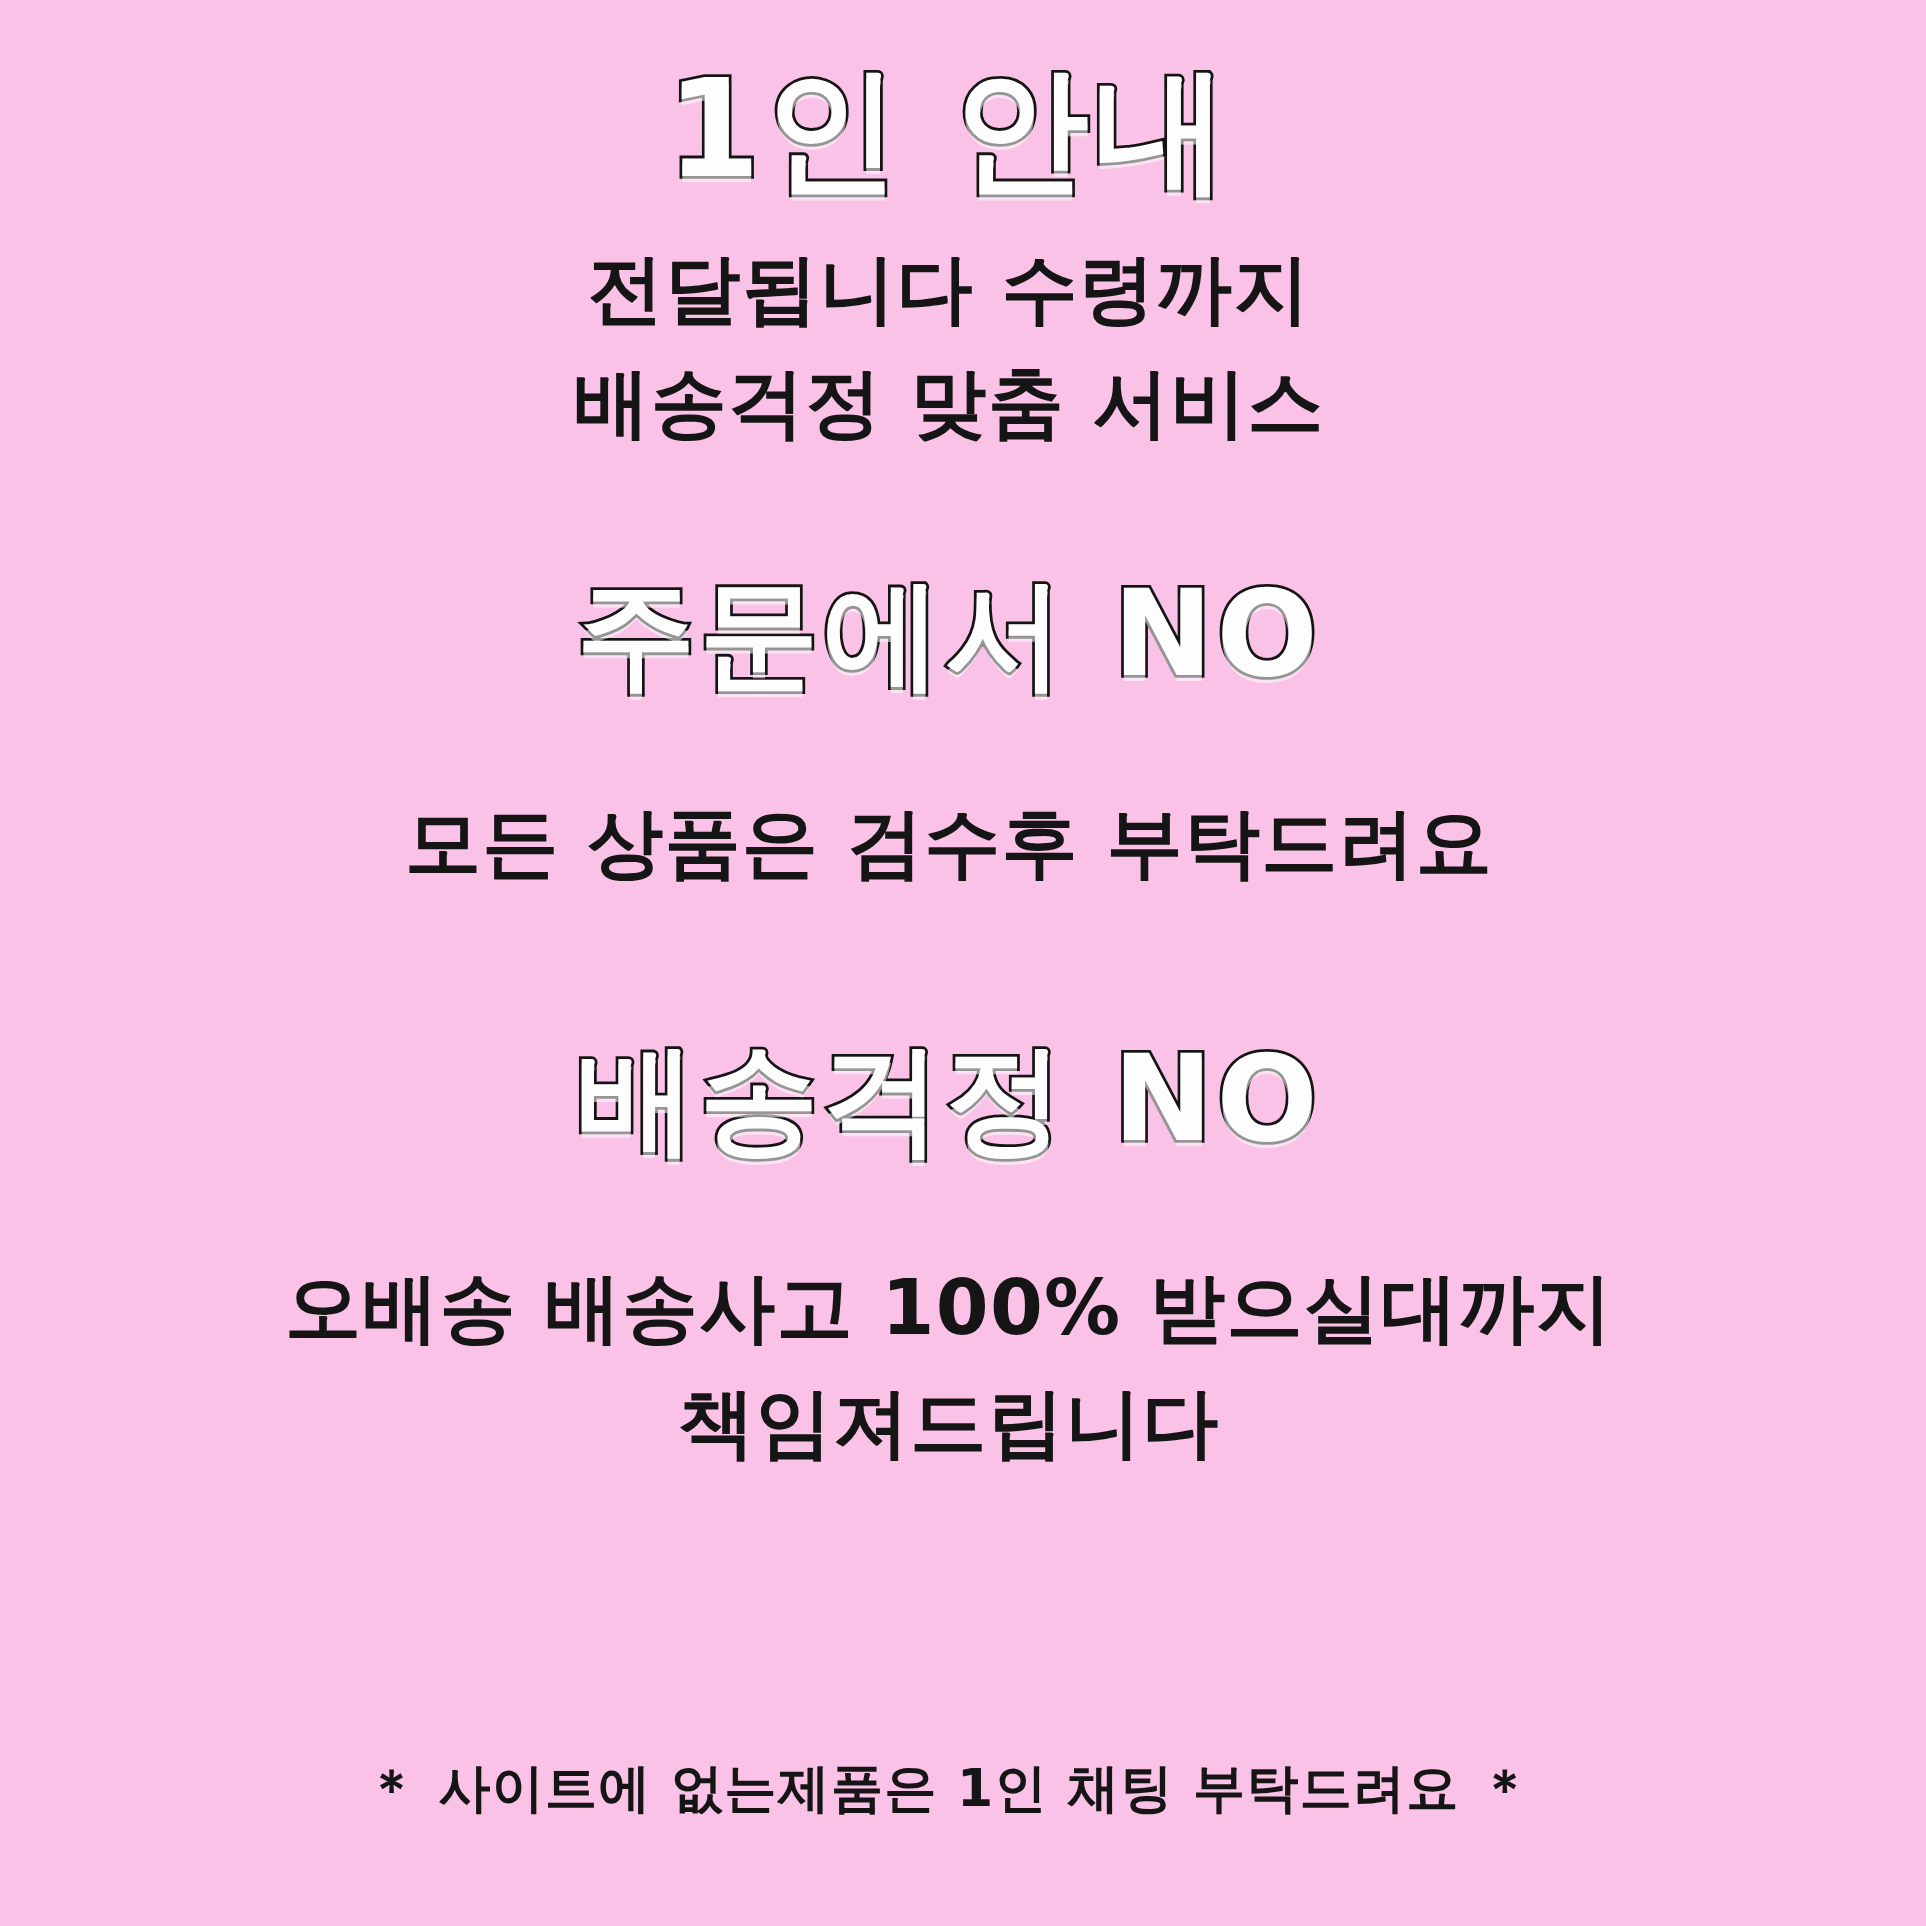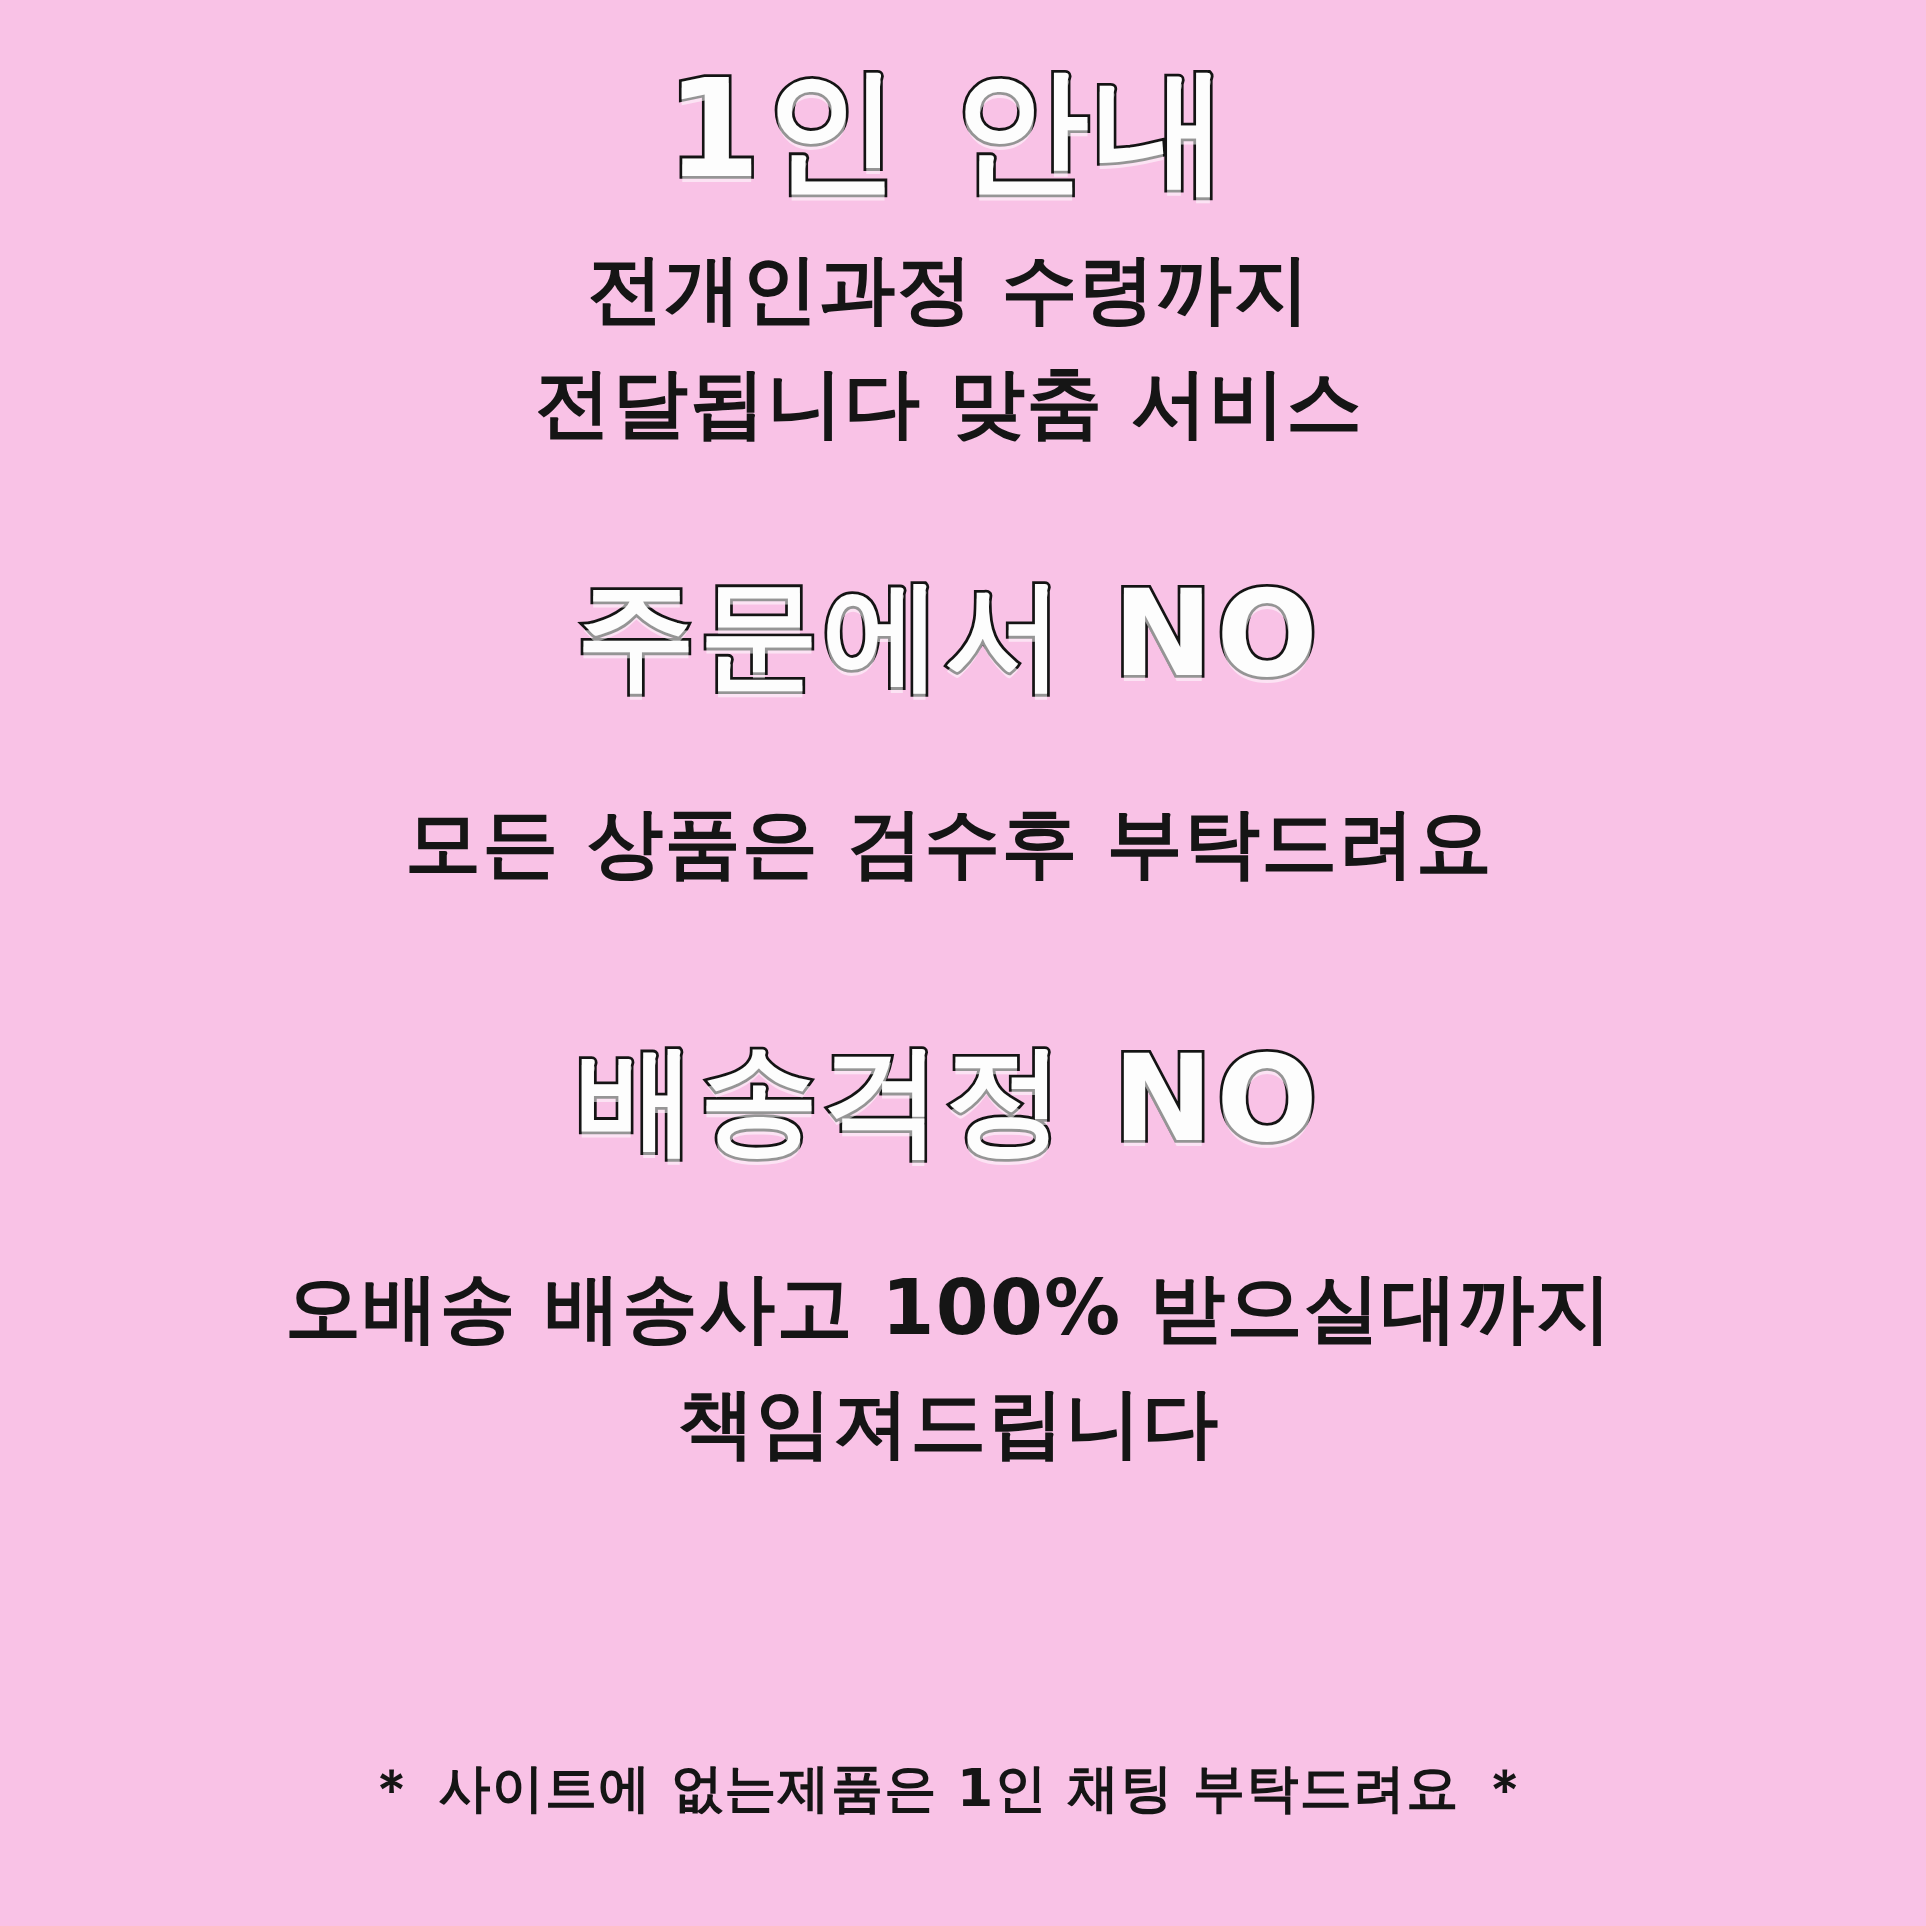--- a/index.html
+++ b/index.html
@@ -87,23 +87,23 @@
   .spacer-flex { flex: 1 1 auto; }
 </style>
 </head>
 <body>
 
 <div class="poster">
 
   <div class="line heading heading-main">1인 안내</div>
 
   <div class="section">
-    <div class="line body-line">전개인과정 수령까지</div>
+    <div class="line body-line">전달됩니다 수령까지</div>
     <div class="gap-sm"></div>
-    <div class="line body-line">전달됩니다 맞춤 서비스</div>
+    <div class="line body-line">배송걱정 맞춤 서비스</div>
   </div>
 
   <div class="gap-xl"></div>
 
   <div class="section">
     <div class="line heading heading-sub">주문에서 NO</div>
     <div class="gap-lg"></div>
     <div class="line body-line">모든 상품은 검수후 부탁드려요</div>
     <div class="gap-sm"></div>
   </div>

